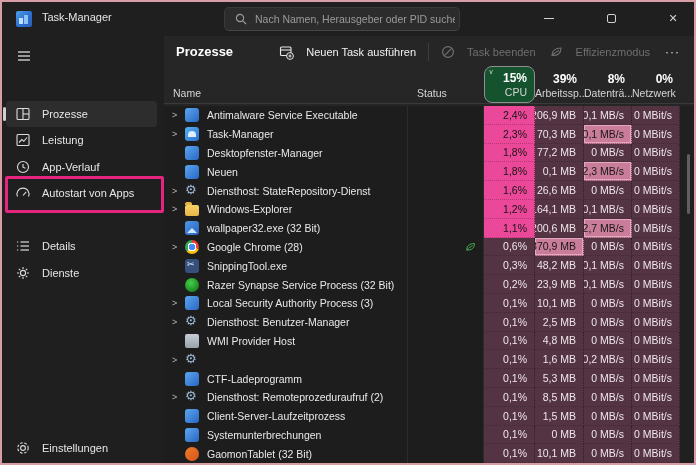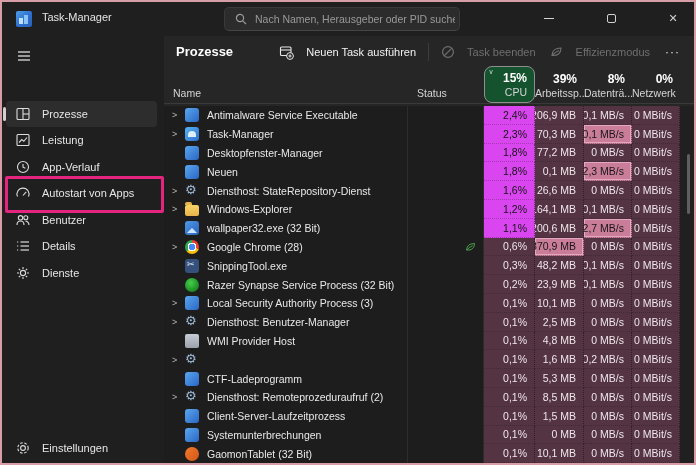--- a/index.html
+++ b/index.html
@@ -60,21 +60,21 @@
   .sort-chev { position:absolute; left:4px; top:1px; font-size:7px; color:#cfcfcf; }
   #rows { position:absolute; left:0; right:0; top:70px; bottom:0; background:#1d1d1d; overflow:hidden; }
   .prow { height:18.8px; }
   .cell { display:flex; align-items:center; font-size:10.5px; overflow:hidden; }
   .cell.namec { padding-left:8px; color:#e8e8e8; border-right:1px solid #2c2c2c; }
   .chev { width:13px; color:#b9b9b9; font-size:9px; flex:0 0 auto; }
   .nm { margin-left:8px; white-space:nowrap; }
   .cell.statusc { justify-content:flex-end; padding-right:6px; border-right:1px solid #2c2c2c; }
   .heat { justify-content:flex-end; padding-right:7px; white-space:nowrap;
     border-right:1px dotted rgba(15,8,12,.5); border-bottom:1px dotted rgba(15,8,12,.25); }
-  .heat.L { background:#d946ef; color:#161616; }
+  .heat.L { background:#ec4899; color:#161616; }
   .heat.D { background:#543343; color:#efe6ea; }
   .heat.HL { background:#c97d99; color:#161616; box-shadow:inset 0 0 0 1px #e3a8bf; }
   .gutc { background:#202020; }
   #scroll-thumb { position:absolute; right:4px; top:118px; width:3px; height:60px; border-radius:2px; background:#5f5f5f; }
   
   .ic { width:14px; height:14px; flex:0 0 auto; border-radius:3px; position:relative; }
   .ic-win { background:linear-gradient(135deg,#5aa7ef,#2a66c4); }
   .ic-tm { background:linear-gradient(135deg,#57b3f2,#2d6fd0); }
   .ic-tm:before { content:""; position:absolute; left:3px; top:4px; width:8px; height:6px; border-radius:8px 8px 0 0; background:#dceeff; }
   .ic-gear { background:transparent; }
@@ -174,34 +174,20 @@
       <span class="nav-ico">
           <svg width="16" height="16" viewBox="0 0 16 16">
             <g stroke="#dcdcdc" stroke-width="1.1" fill="none">
               <path d="M2.5 11.5 A6 6 0 1 1 13.5 11.5"></path>
               <line x1="8" y1="10.5" x2="11.2" y2="6.8"></line>
             </g>
           </svg>
         </span>
       <span class="nav-label">Autostart von Apps</span>
     </div>
-    <div class="nav-item" style="top:171px">
-
-      <span class="nav-ico">
-          <svg width="16" height="16" viewBox="0 0 16 16">
-            <g stroke="#dcdcdc" stroke-width="1.1" fill="none">
-              <circle cx="5.5" cy="5.8" r="2.2"></circle>
-              <path d="M2 13 c0-2.6 1.8-4 3.5-4 s3.5 1.4 3.5 4"></path>
-              <circle cx="10.8" cy="5.8" r="2"></circle>
-              <path d="M10.5 9.2 c2 0.1 3.4 1.8 3.4 3.8"></path>
-            </g>
-          </svg>
-        </span>
-      <span class="nav-label">Benutzer</span>
-    </div>
     <div class="nav-item" style="top:197px">
 
       <span class="nav-ico">
           <svg width="16" height="16" viewBox="0 0 16 16">
             <g stroke="#dcdcdc" stroke-width="1.2" fill="none">
               <line x1="5.5" y1="4" x2="14" y2="4"></line>
               <line x1="5.5" y1="8" x2="14" y2="8"></line>
               <line x1="5.5" y1="12" x2="14" y2="12"></line>
               <line x1="2" y1="4" x2="3.2" y2="4"></line>
               <line x1="2" y1="8" x2="3.2" y2="8"></line>

